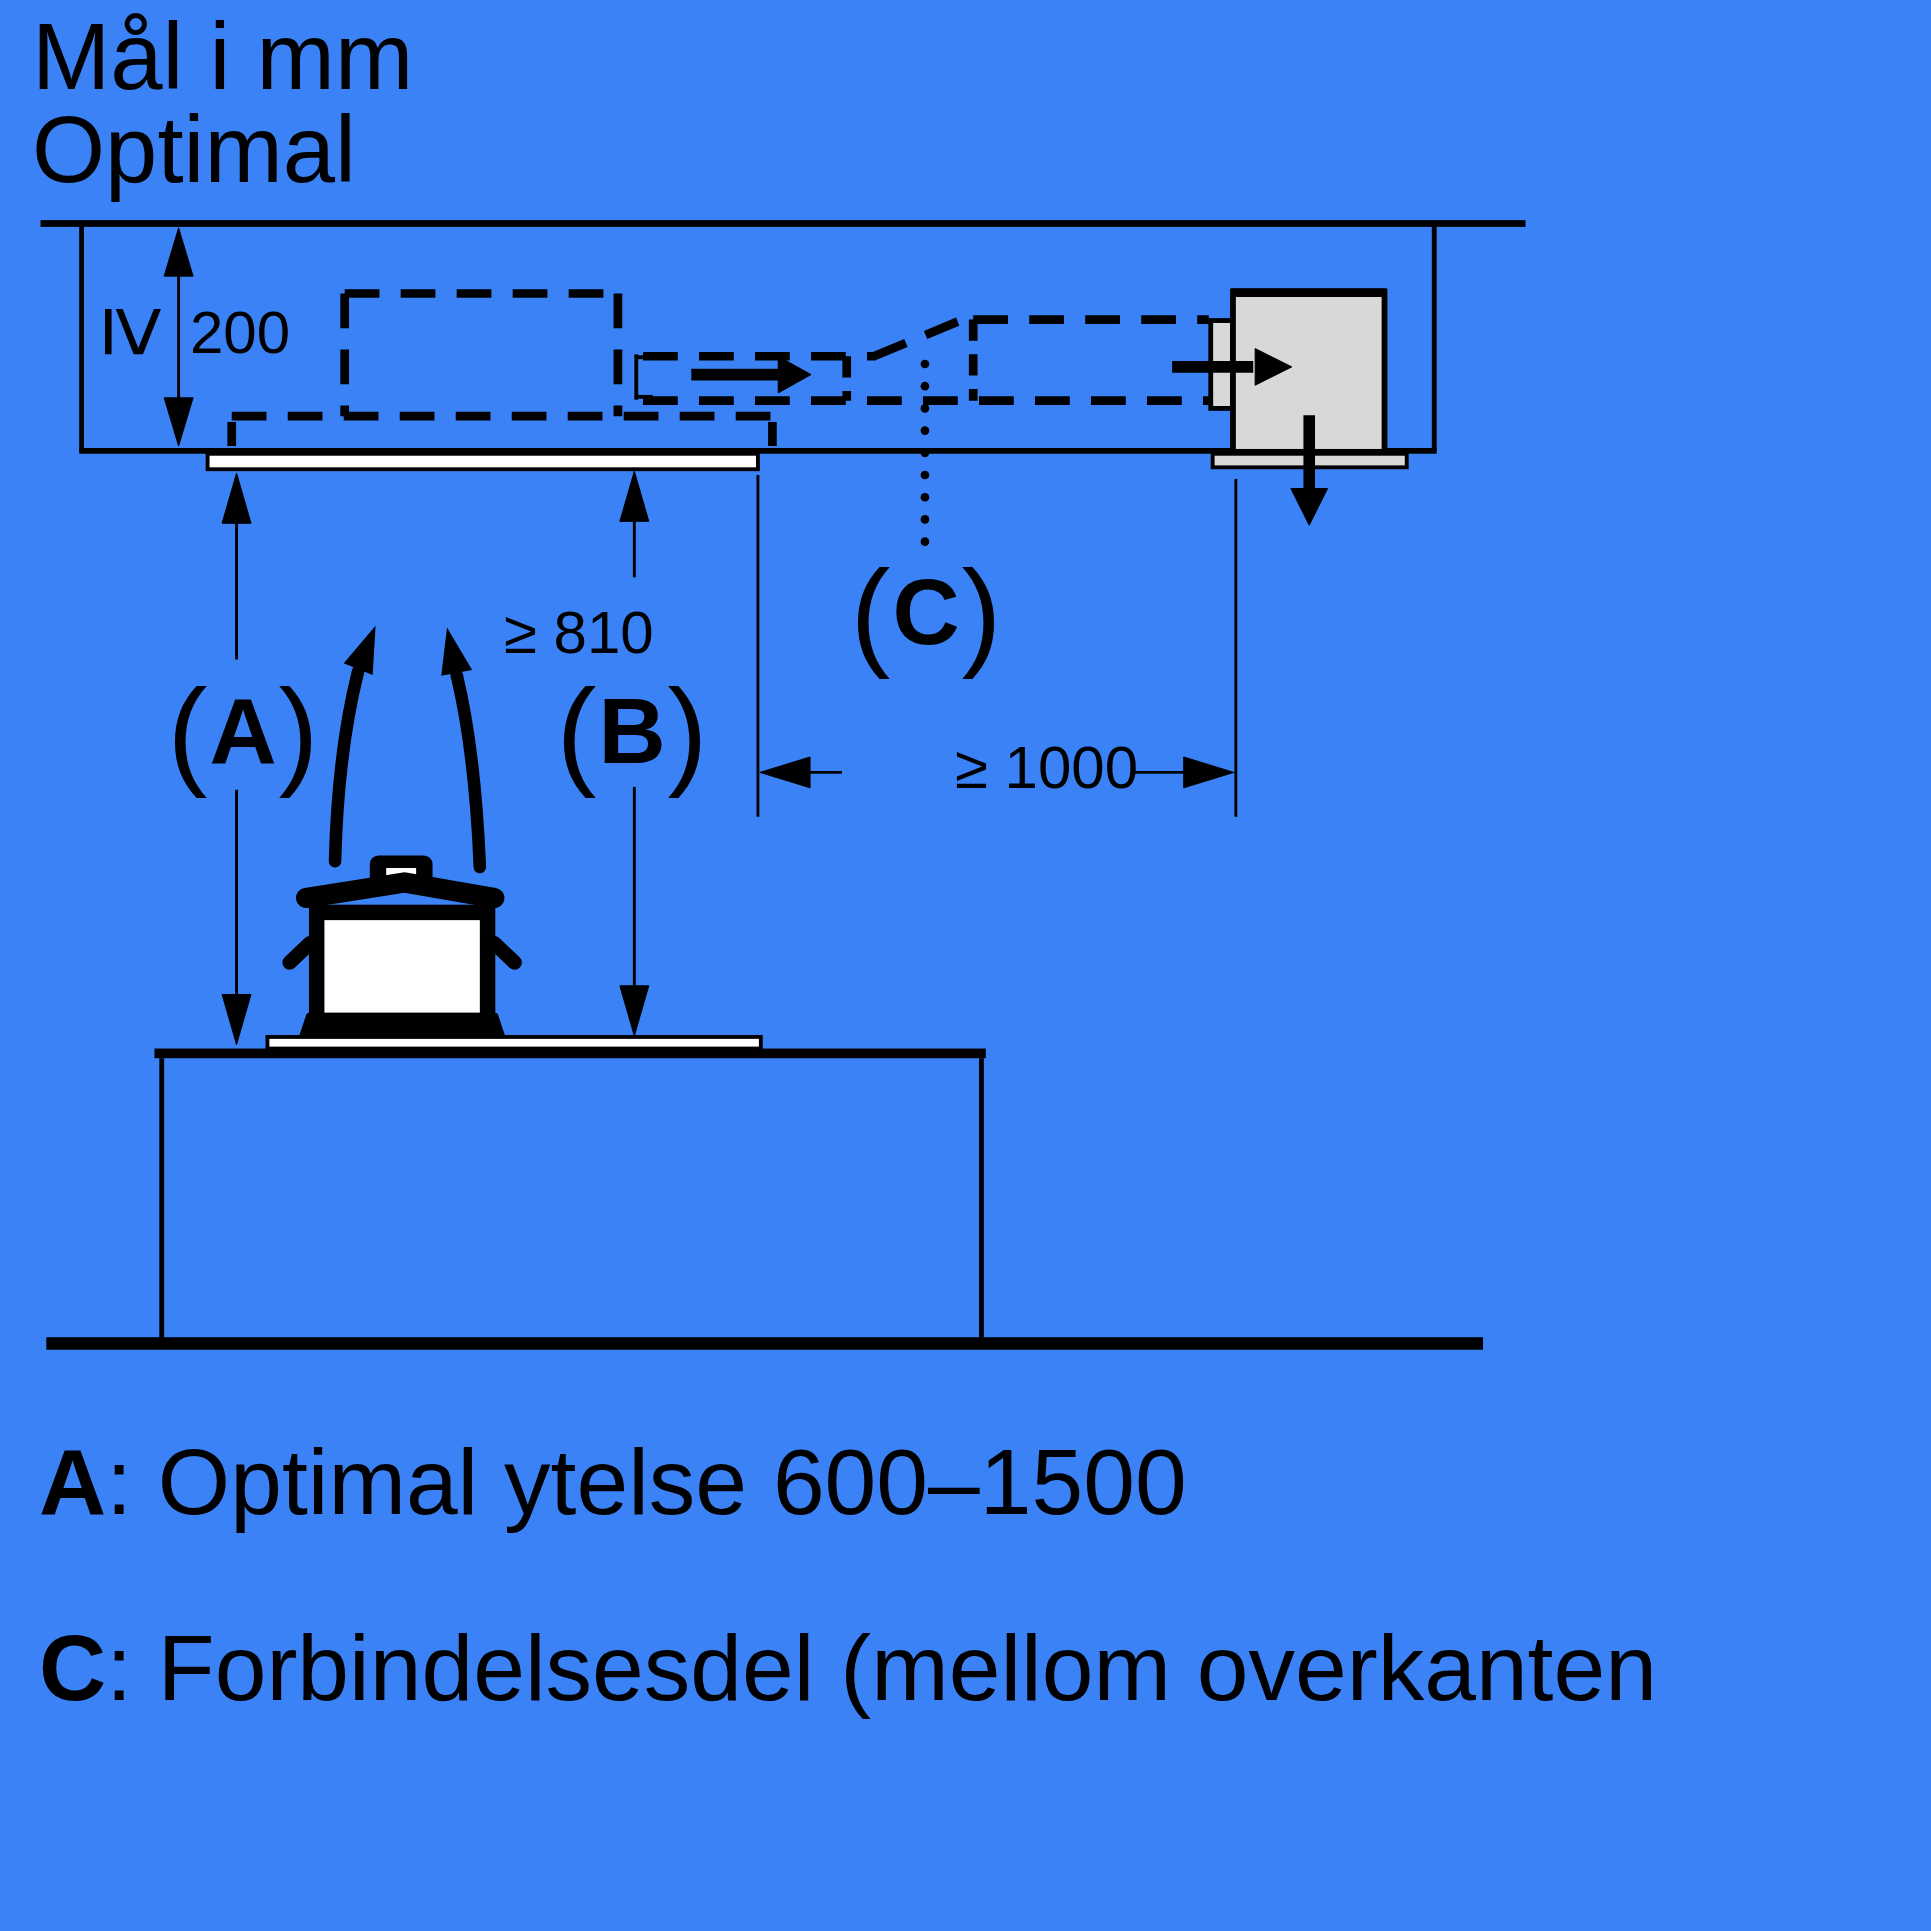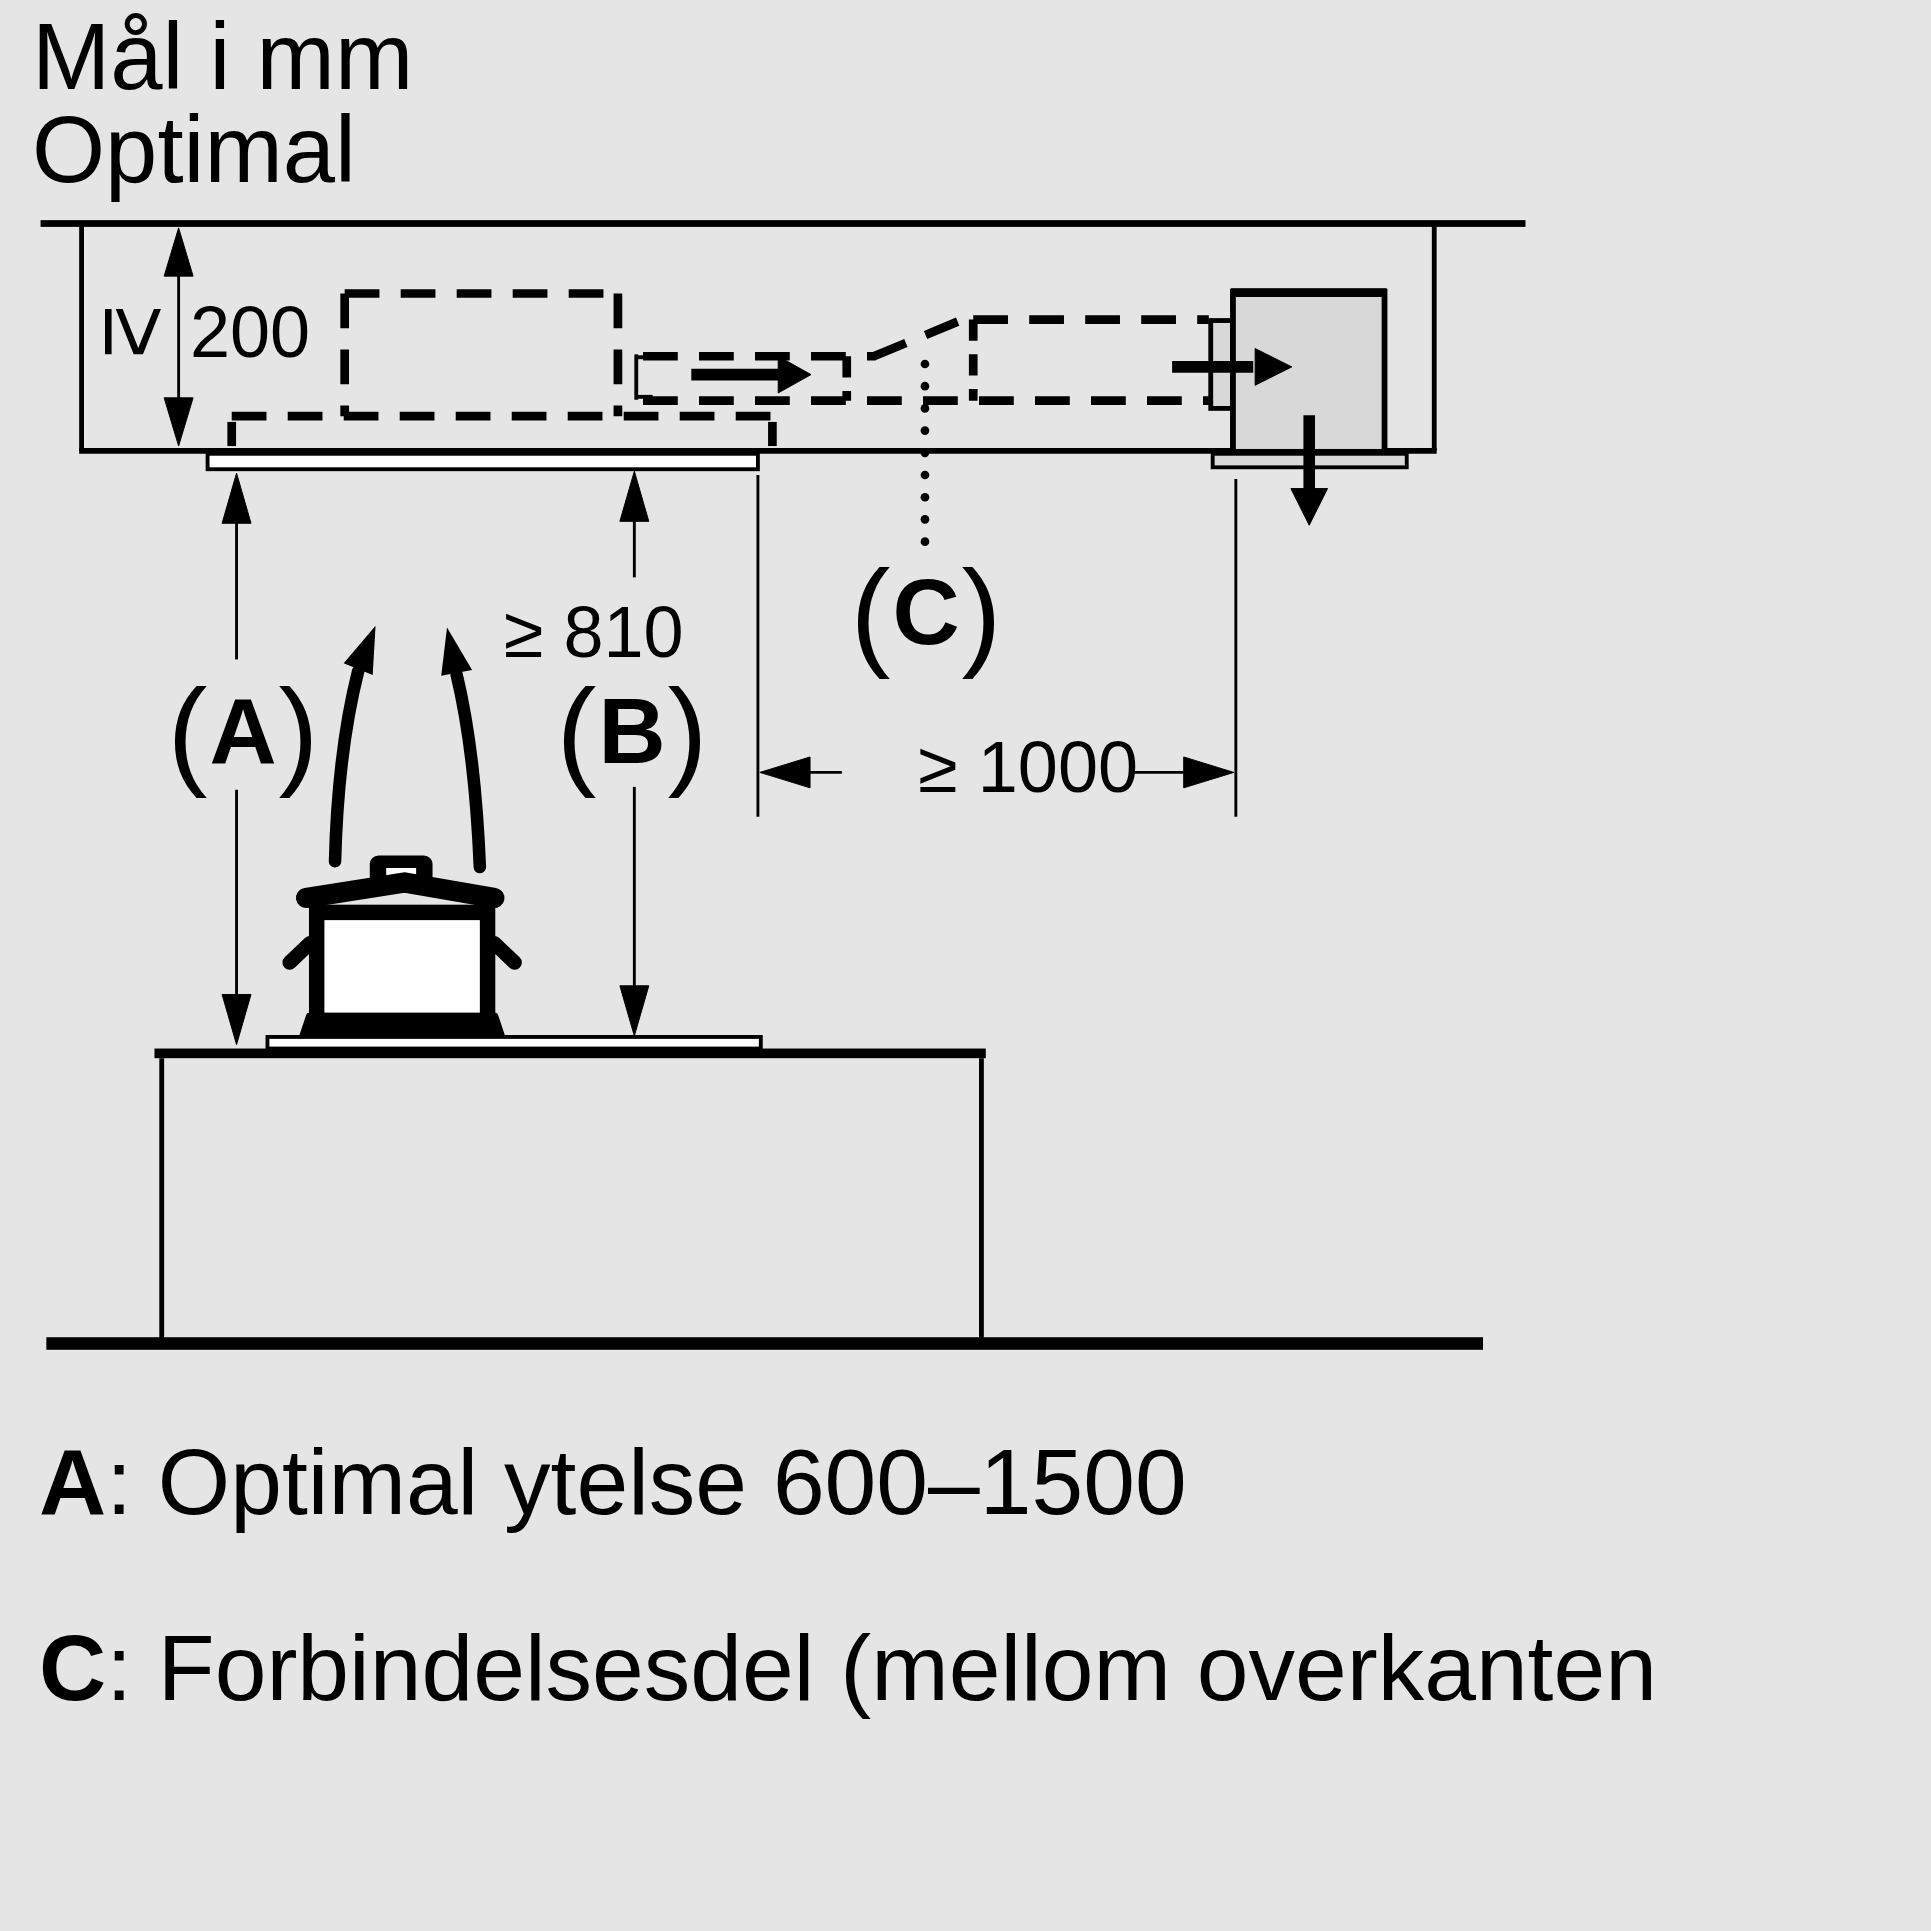--- a/index.html
+++ b/index.html
@@ -1,21 +1,21 @@
 <!DOCTYPE html>
 <html><head>
 <meta charset="utf-8">
 <style>
   html,body{margin:0;padding:0;background:#ffffff;}
-  #page{position:relative;width:1931px;height:1931px;background:#e5e5e5;overflow:hidden;
+  #page{position:relative;width:1931px;height:1931px;background:#3b82f6;overflow:hidden;
         font-family:"Liberation Sans","DejaVu Sans",sans-serif;color:#000;}
   #drawing{position:absolute;left:0;top:0;}
   .txt{position:absolute;white-space:nowrap;color:#000;}
   .title-line{font-size:94px;line-height:97px;font-weight:400;}
-  .dim-num{font-size:72px;line-height:95px;font-weight:400;}
+  .dim-num{font-size:60px;line-height:95px;font-weight:400;}
   .rot-geq{left:105px;top:284px;width:62px;height:95px;display:flex;align-items:center;
            justify-content:center;font-size:93px;transform:rotate(90deg);}
   .plabel{position:absolute;display:flex;align-items:center;justify-content:center;}
   .plabel .par{font-size:120px;font-weight:400;line-height:120px;}
   .plabel .plet{font-size:93px;font-weight:700;line-height:93px;padding:0 1.9px;}
   .legend-line{position:absolute;left:39px;font-size:93px;line-height:98px;font-weight:400;white-space:nowrap;}
   .legend-line b{font-weight:700;}
   .center{text-align:right;}
 </style>
 </head>

